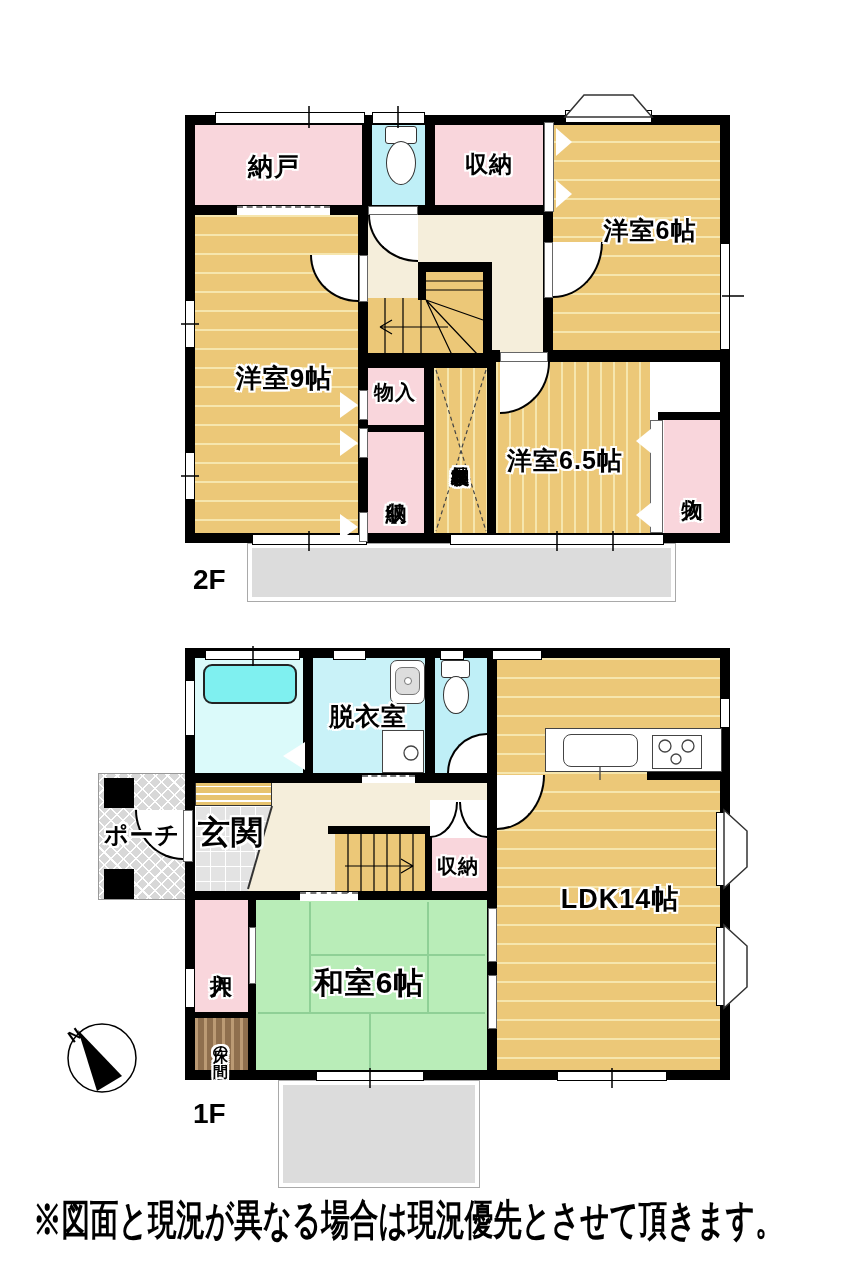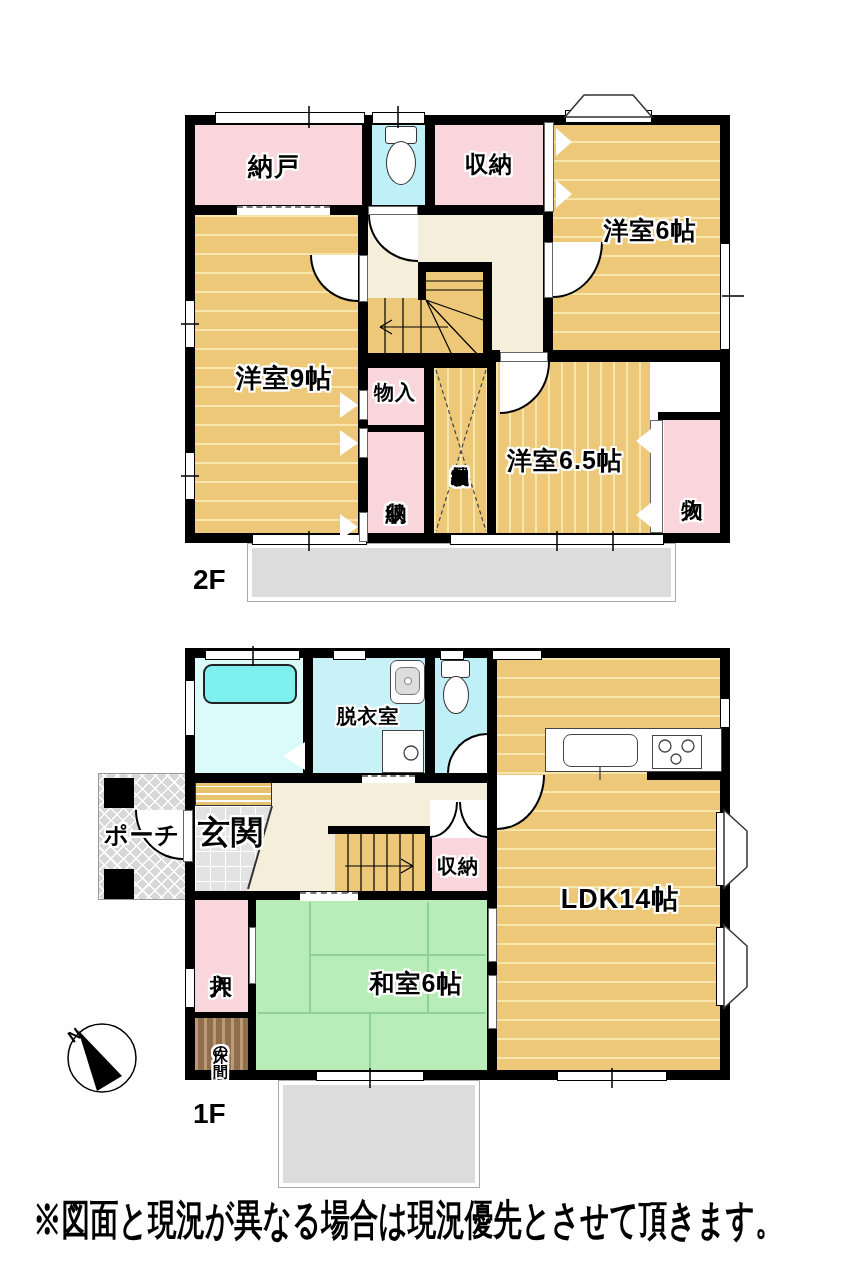--- a/index.html
+++ b/index.html
@@ -238,27 +238,27 @@
   <div class="lb" style="left:489px;top:164px;font-size:23px;">収納</div>
   <div class="lb" style="left:650px;top:230px;font-size:25px;">洋室6帖</div>
   <div class="lb" style="left:284px;top:378px;font-size:26px;">洋室9帖</div>
   <div class="lb" style="left:395px;top:392px;font-size:20px;">物入</div>
   <div class="lb vt" style="left:396px;top:486px;font-size:21px;">収納</div>
   <div class="lb vt" style="left:460px;top:453px;font-size:18px;">屋根裏収納</div>
   <div class="lb" style="left:565px;top:460px;font-size:25px;">洋室6.5帖</div>
   <div class="lb vt" style="left:692px;top:482px;font-size:21px;">物入</div>
   <div class="fl" style="left:193px;top:564px;">2F</div>
 
-  <div class="lb" style="left:368px;top:716px;font-size:20px;">脱衣室</div>
+  <div class="lb" style="left:368px;top:716px;font-size:25px;">脱衣室</div>
   <div class="lb" style="left:620px;top:899px;font-size:27px;">LDK14帖</div>
   <div class="lb" style="left:142px;top:835px;font-size:24px;">ポーチ</div>
   <div class="lb" style="left:231px;top:833px;font-size:32px;">玄関</div>
   <div class="lb" style="left:458px;top:866px;font-size:20px;">収納</div>
   <div class="lb vt" style="left:221px;top:957px;font-size:22px;">押入</div>
-  <div class="lb" style="left:369px;top:983px;font-size:25px;margin-left:47px;">和室6帖</div>
+  <div class="lb" style="left:369px;top:983px;font-size:30px;">和室6帖</div>
   <div class="lb vt" style="left:220px;top:1044px;font-size:15px;">床の間</div>
   <div class="fl" style="left:193px;top:1098px;text-align:right;">1F</div>
 
   <svg width="88" height="88" viewBox="0 0 88 88" style="left:58px;top:1014px;">
     <circle cx="44" cy="44" r="34" fill="#fff" stroke="#000" stroke-width="1.5"></circle>
     <polygon points="20,16 39,77 64,62" fill="#000"></polygon>
     <text x="10" y="26" font-size="17" font-weight="bold" transform="rotate(-35 18 20)" font-family="Liberation Sans, sans-serif">N</text>
   </svg>
 
   <div class="disc" style="left:33px;top:1192px;">※図面と現況が異なる場合は現況優先とさせて頂きます。</div>

